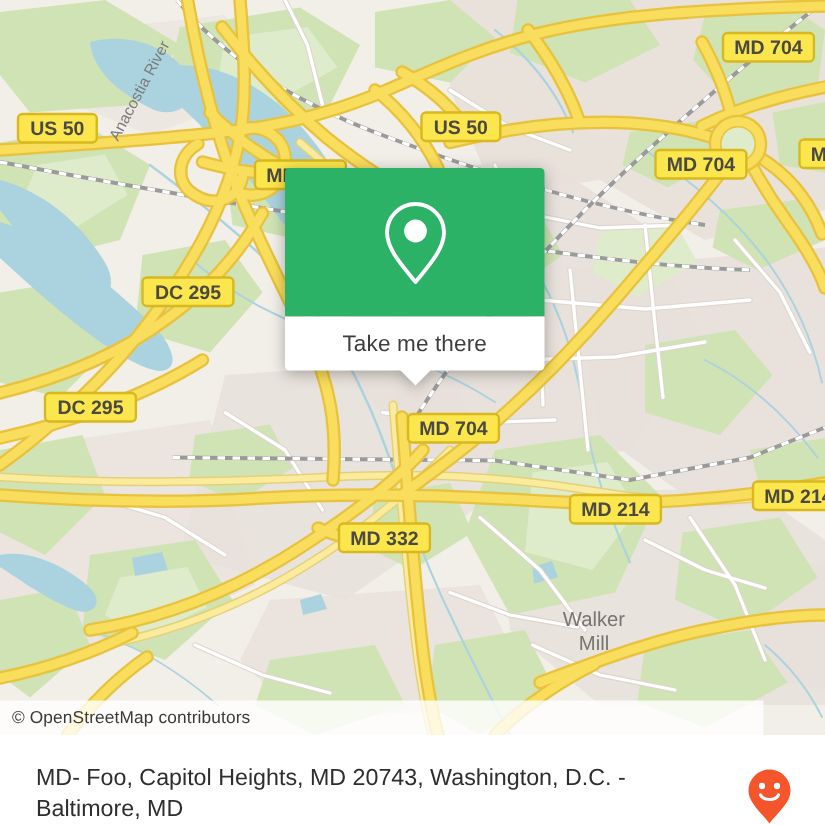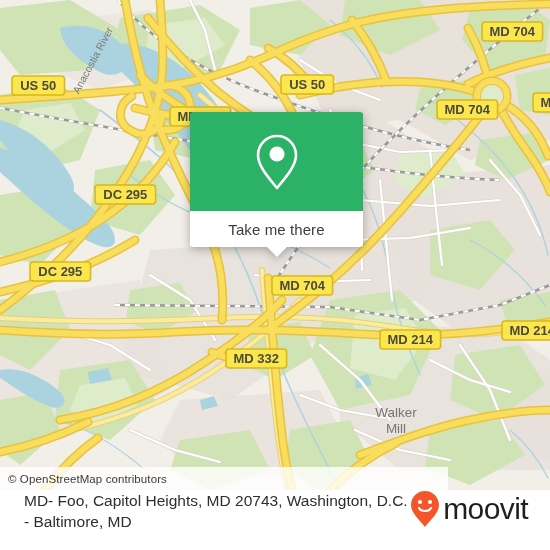--- a/index.html
+++ b/index.html
@@ -30,21 +30,21 @@
     overflow: hidden;
     background: #f2efe9;
   }
   .map svg { display: block; width: 550px; height: 490px; }
 
   
   .attribution {
     position: absolute;
     left: 0;
     bottom: 0;
-    width: 448px;
+    width: 509px;
     height: 23px;
     background: rgba(255,255,255,0.80);
     display: flex;
     align-items: center;
     padding-left: 8px;
     font-size: 11.5px;
     color: #3a3a3a;
     letter-spacing: 0.1px;
     z-index: 6;
   }
@@ -95,21 +95,21 @@
 
   
   .footer {
     position: absolute;
     left: 0;
     top: 490px;
     width: 550px;
     height: 60px;
     background: #ffffff;
     display: flex;
-    align-items: flex-start;
+    align-items: flex-end;
     justify-content: space-between;
     padding: 0 14px 0 24px;
   }
   .footer-title {
     font-size: 15.5px;
     line-height: 21px;
     color: #2e2e2e;
     max-width: 400px;
   }
   .brand {
@@ -458,17 +458,16 @@
 
   <div class="footer">
     <div class="footer-title">MD- Foo, Capitol Heights, MD 20743, Washington, D.C. - Baltimore, MD</div>
     <div class="brand">
       <svg width="30" height="38" viewBox="0 0 30 38">
         <path d="M15 1 C7.3 1 1 7.3 1 15 C1 23.5 10 30 15 37 C20 30 29 23.5 29 15 C29 7.3 22.7 1 15 1 Z" fill="#f4552a"></path>
         <circle cx="10" cy="12" r="2.1" fill="#ffffff"></circle>
         <circle cx="20" cy="12" r="2.1" fill="#ffffff"></circle>
         <path d="M9 18 C11 22 19 22 21 18" fill="none" stroke="#ffffff" stroke-width="2.1" stroke-linecap="round"></path>
       </svg>
-      <span class="brand-word">moovit</span>
     </div>
   </div>
 
 </div>
 
 </body></html>

